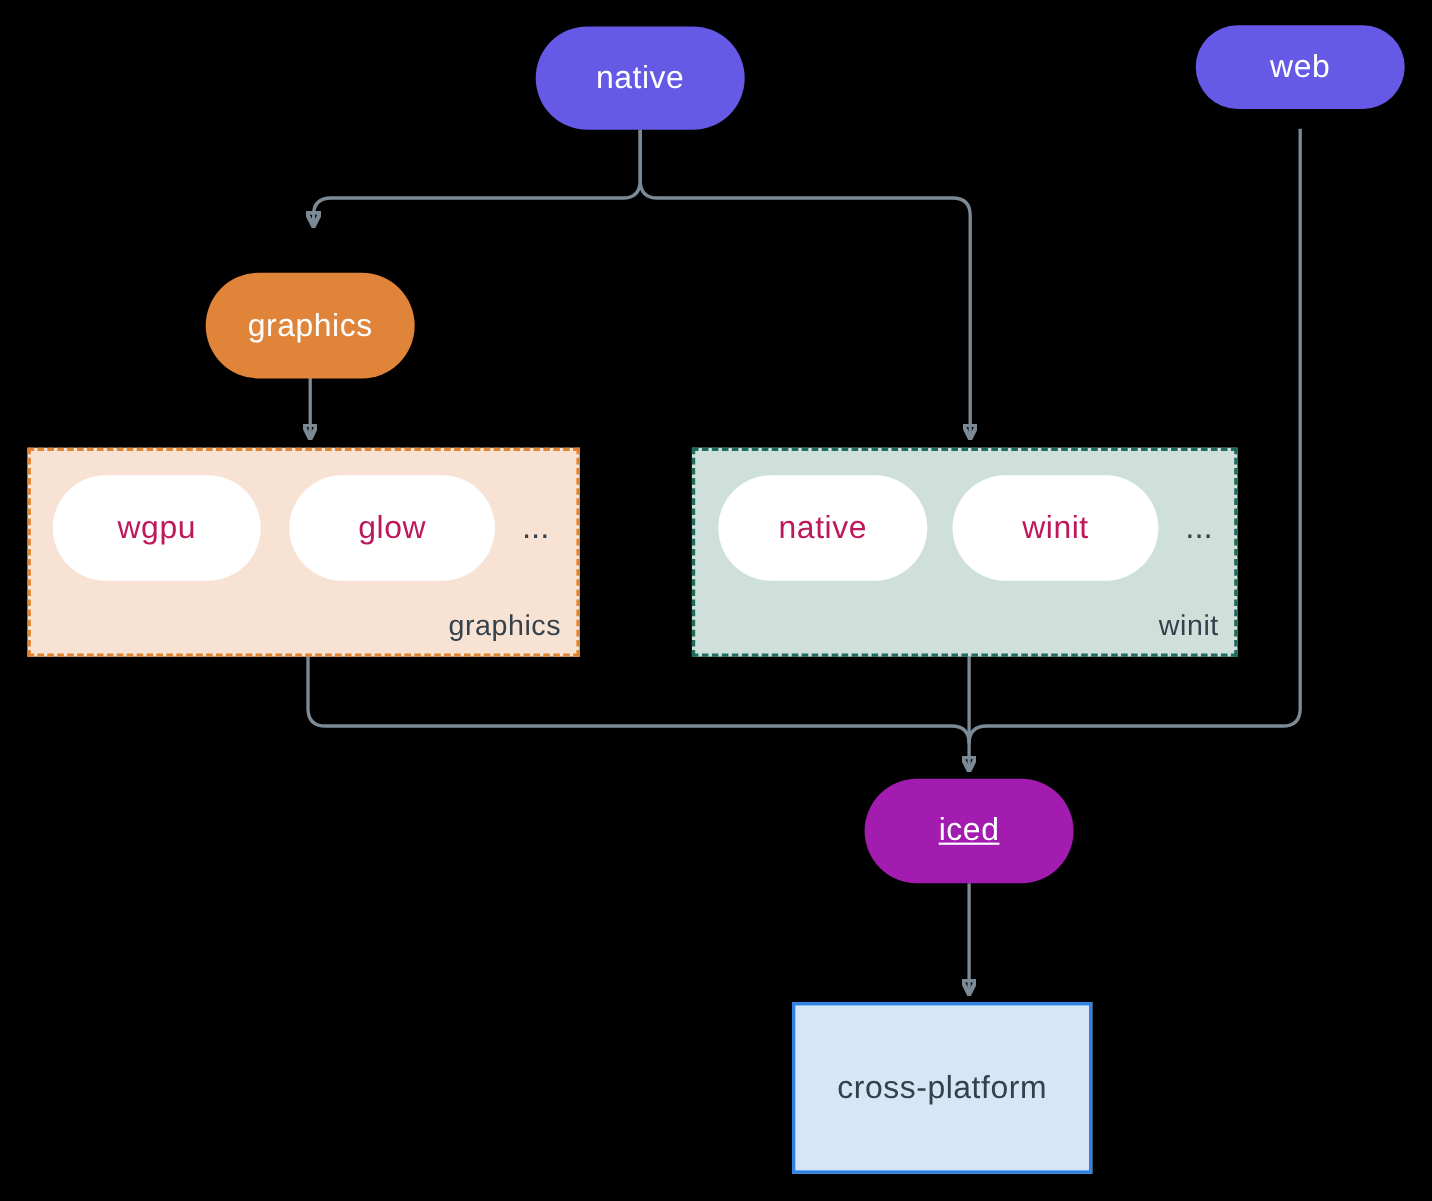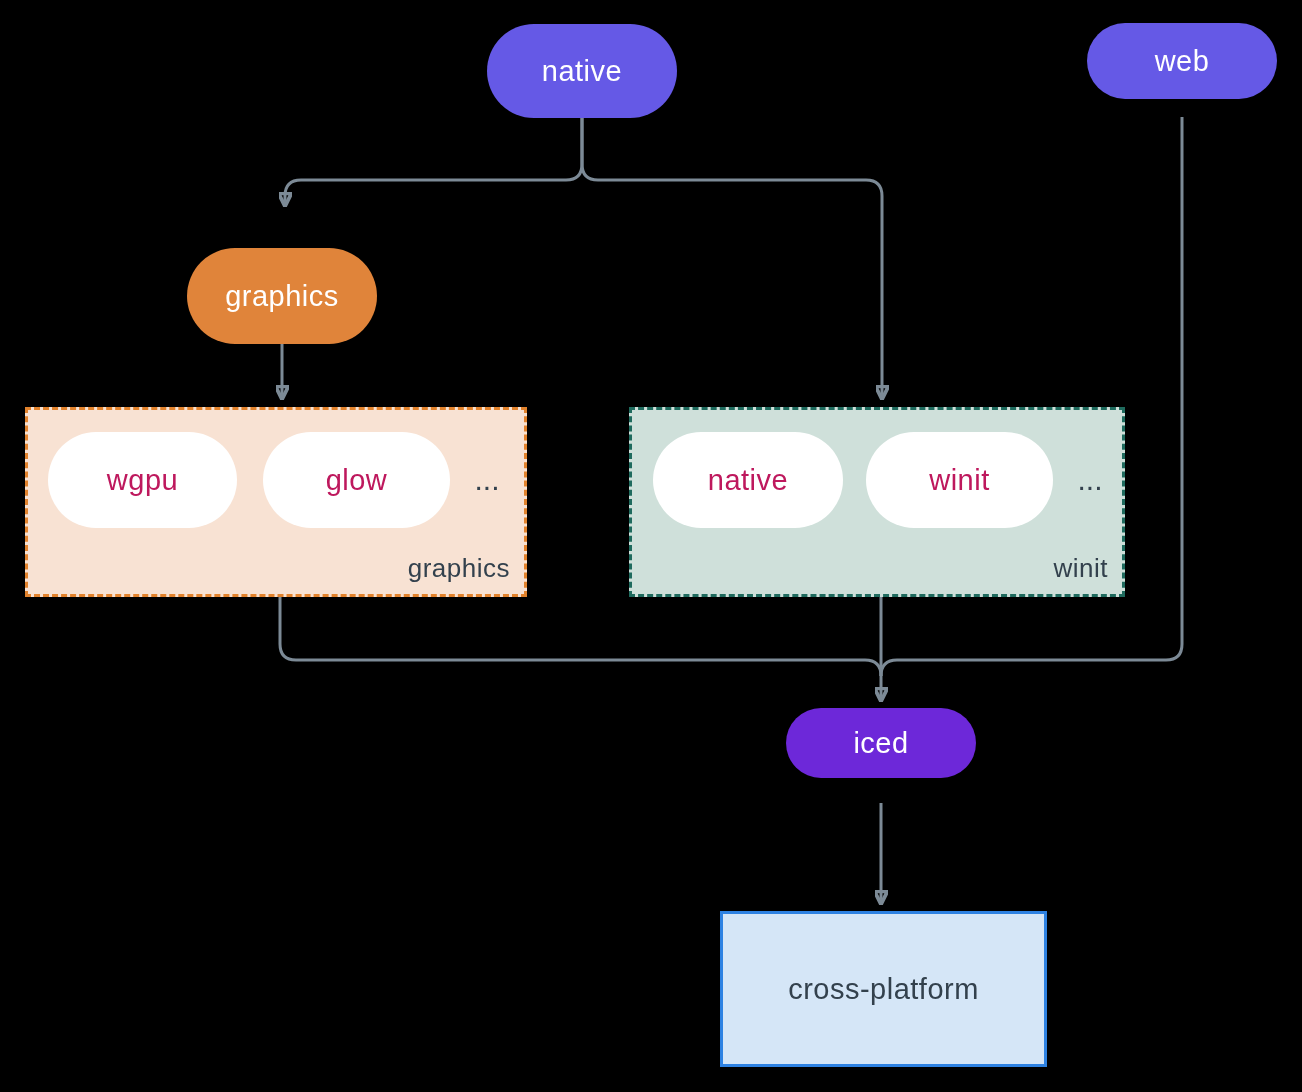--- a/index.html
+++ b/index.html
@@ -35,21 +35,21 @@
     display: flex;
     align-items: center;
     justify-content: center;
     font-size: 29px;
     letter-spacing: 0.5px;
     color: #FFFFFF;
   }
   .node-native   { left: 487px;  top: 24px;  width: 190px; height: 94px; background: #6559E6; }
   .node-web      { left: 1087px; top: 23px;  width: 190px; height: 76px; background: #6559E6; }
   .node-graphics { left: 187px;  top: 216px; width: 190px; height: 96px; background: #E0843A; margin-top: 32px; }
-  .node-iced     { left: 786px;  top: 708px; width: 190px; height: 70px; background: #6d28d9; }
+  .node-iced     { left: 786px;  top: 708px; width: 190px; height: 95px; background: #a21caf; text-decoration: underline; }
 
   .group {
     position: absolute;
     box-sizing: border-box;
     top: 407px;
     height: 190px;
   }
   .group-renderers {
     left: 25px;
     width: 502px;
@@ -91,21 +91,21 @@
     bottom: 10px;
     font-size: 26px;
     letter-spacing: 0.5px;
     color: #33414D;
   }
   .app-box {
     position: absolute;
     box-sizing: border-box;
     left: 720px;
     top: 911px;
-    width: 327px;
+    width: 273px;
     height: 156px;
     background: #D5E6F7;
     border: 3px solid #2E82E2;
     display: flex;
     flex-direction: column;
     align-items: center;
     justify-content: center;
     font-size: 29px;
     line-height: 46px;
     letter-spacing: 0.5px;

